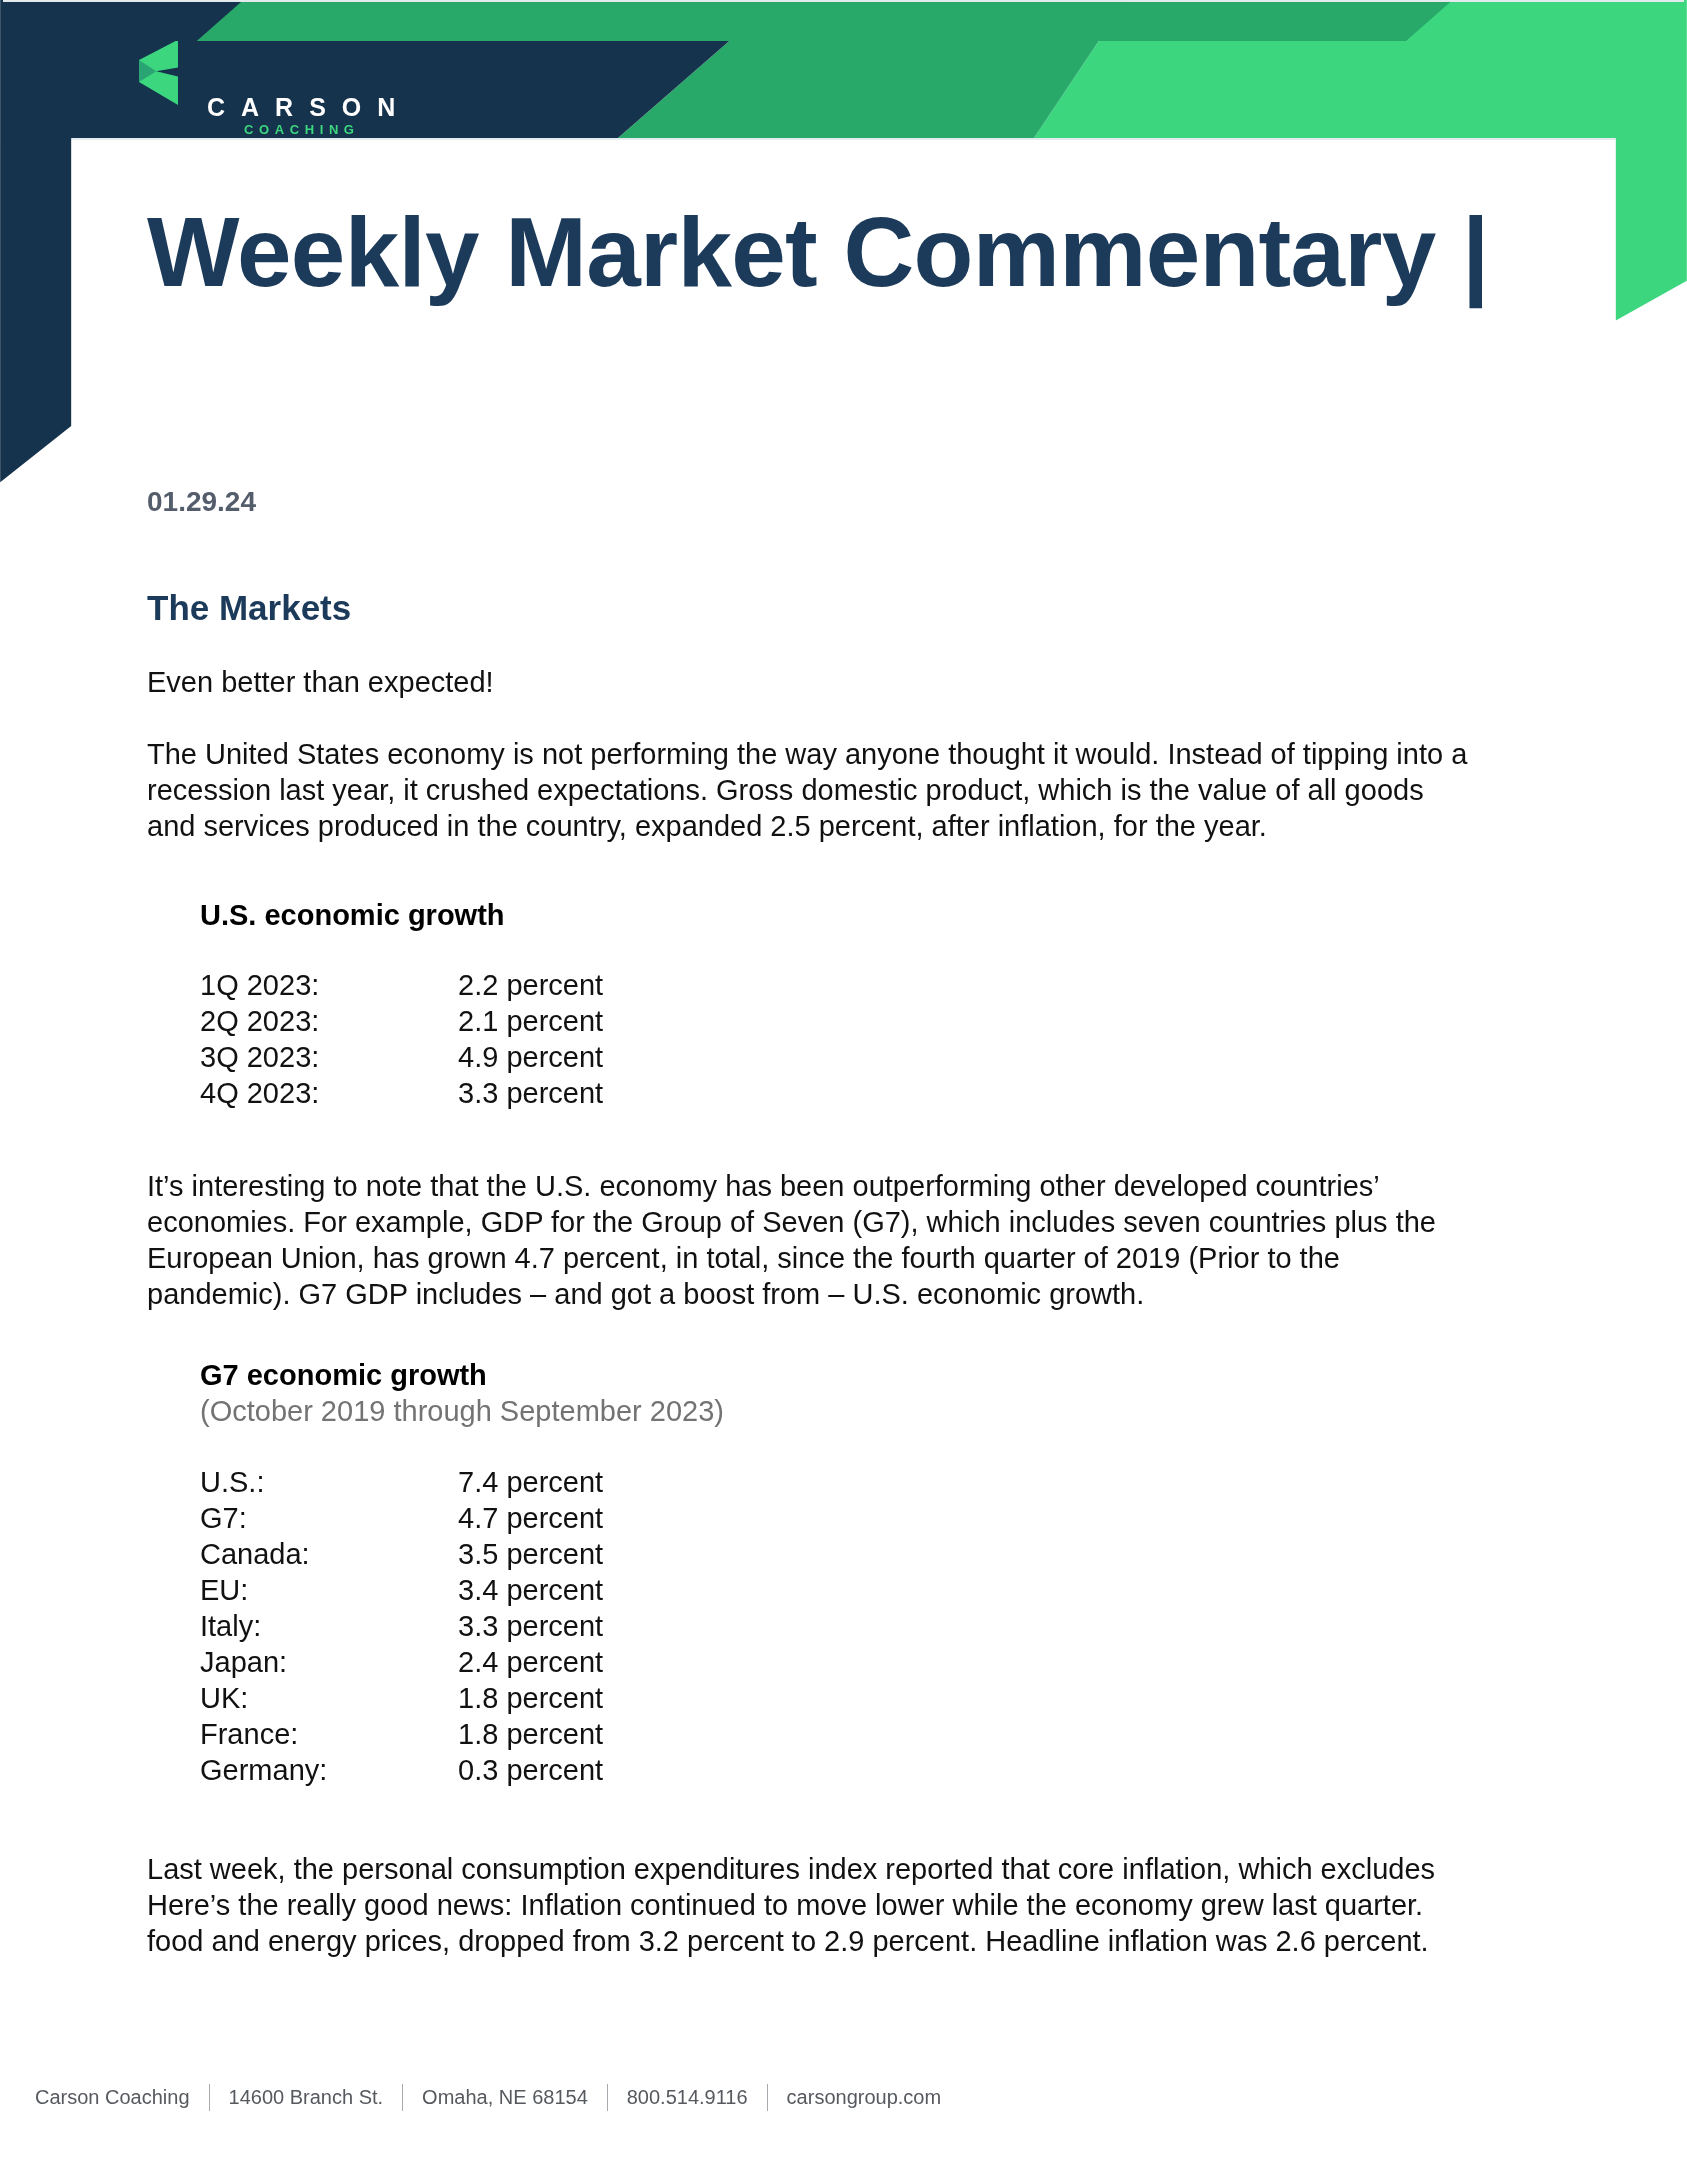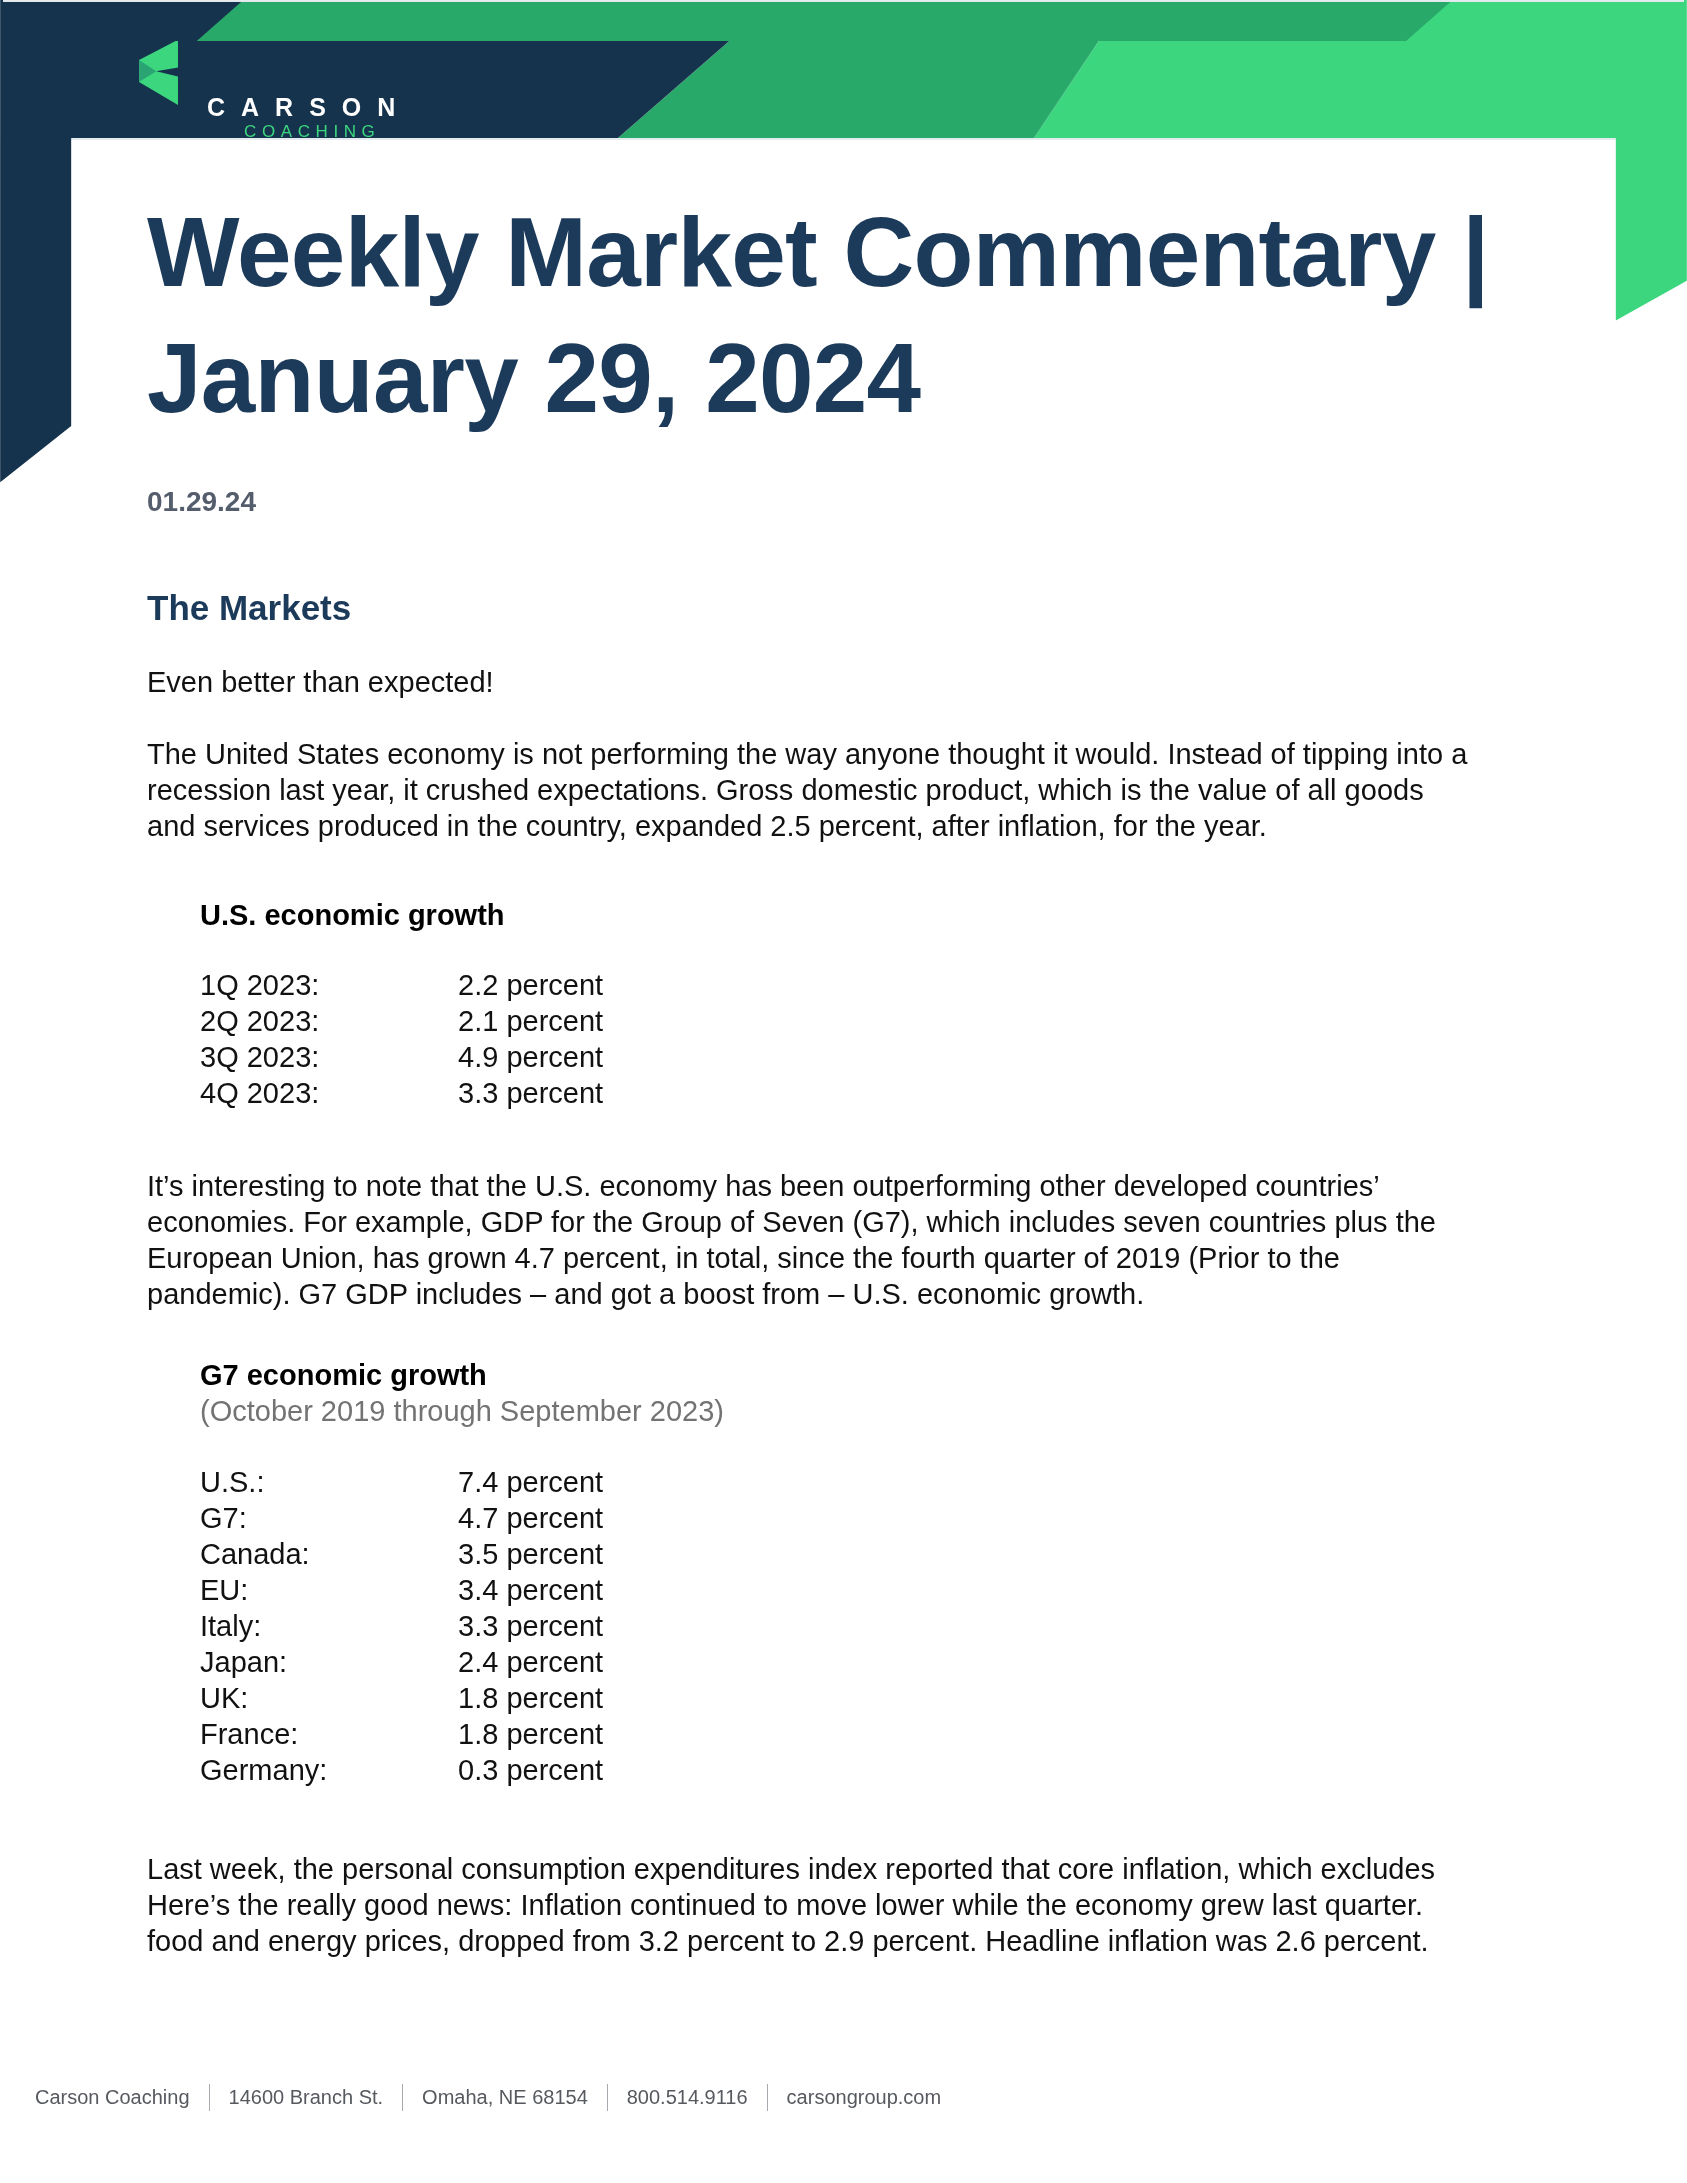--- a/index.html
+++ b/index.html
@@ -15,21 +15,21 @@
   #footer-band{top:3227}
   .fill-navy{fill:var(--c-navy)} .fill-green{fill:var(--c-green)}
   .fill-light{fill:var(--c-lightgreen)} .fill-teal{fill:var(--c-teal)}
   .fill-hair{fill:var(--c-hairline)}
 
   
   #logo{position:absolute;left:139px;top:39px;width:279px;height:68px}
   #logo .mark{position:absolute;left:0;top:0}
   #logo .word{position:absolute;left:68px;top:56px;font-size:25px;font-weight:bold;
     letter-spacing:16px;color:#fff;line-height:1;white-space:nowrap}
-  #logo .sub{position:absolute;left:105px;top:84px;font-size:17px;font-weight:normal;
+  #logo .sub{position:absolute;left:105px;top:84px;font-size:13px;font-weight:bold;
     letter-spacing:5.6px;color:var(--c-lightgreen);line-height:1;white-space:nowrap}
 
   
   .abs{position:absolute;left:147px}
   #doc-title{top:189px;font-size:98px;font-weight:bold;line-height:126px;
     color:var(--c-title);letter-spacing:-0.7px;white-space:nowrap}
   #doc-date{top:487px;font-size:28px;font-weight:bold;color:var(--c-slate);line-height:1.1}
   #markets-heading{top:588px;font-size:35px;font-weight:bold;color:var(--c-title);line-height:1.15}
   .para{font-size:29px;line-height:36px;white-space:nowrap}
   #intro-para{top:664px}
@@ -68,21 +68,20 @@
   <svg class="mark" width="41" height="66" viewBox="0 0 62 100">
     <polygon class="fill-light" points="59,1 0,32 0,65 59,100 59,57 26,49 59,43"></polygon>
     <polygon class="fill-teal" points="0,32 26,49 0,65"></polygon>
   </svg>
   <div class="word">CARSON</div>
   <div class="sub">COACHING</div>
 </div>
 
 <div class="abs" id="doc-title">
   <div>Weekly Market Commentary |</div>
-  <div>January 29, 2024</div>
 </div>
 
 <div class="abs" id="doc-date">01.29.24</div>
 
 <div class="abs" id="markets-heading">The Markets</div>
 
 <div class="abs para" id="intro-para">Even better than expected!</div>
 
 <div class="abs para" id="para-1">
 

